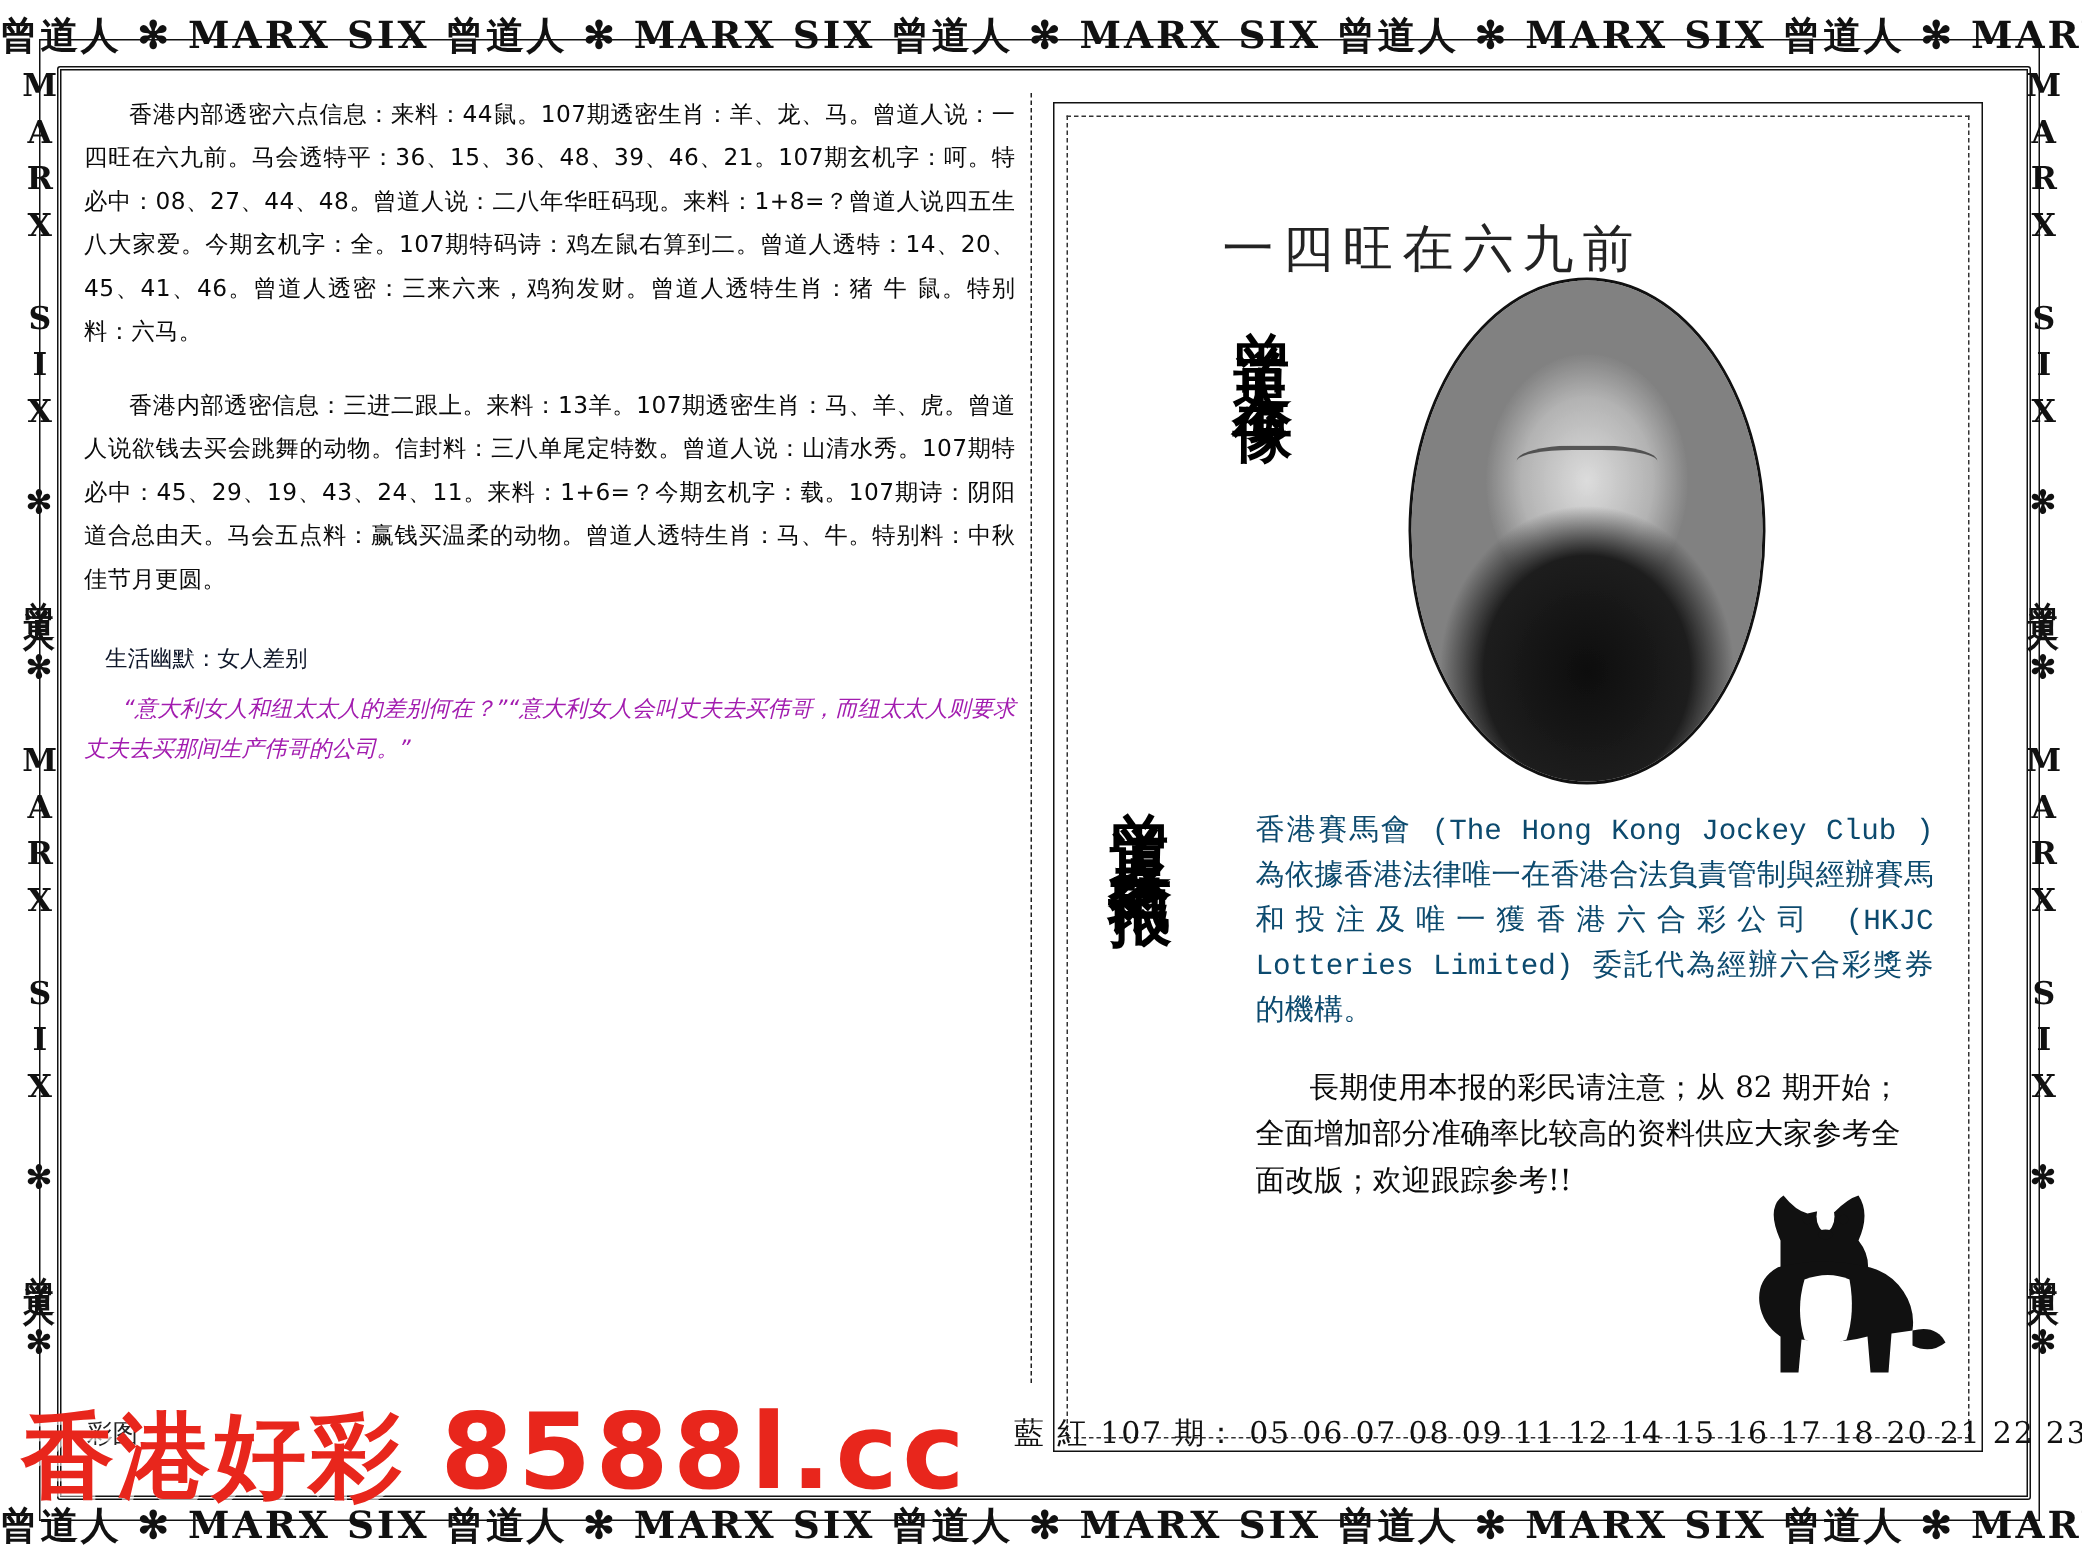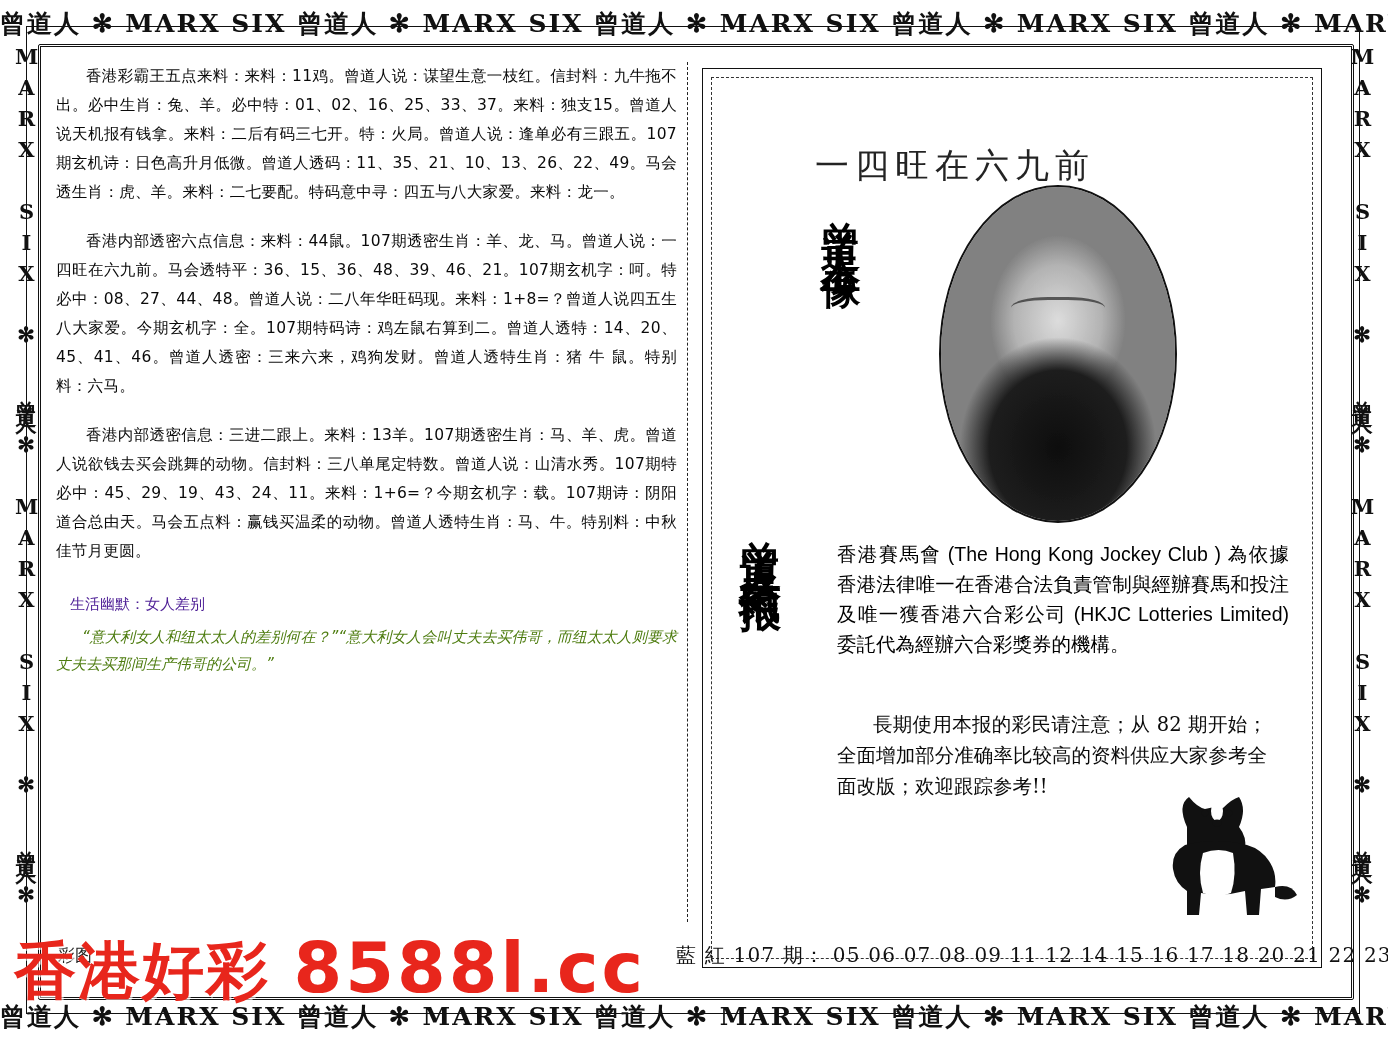--- a/index.html
+++ b/index.html
@@ -106,27 +106,27 @@
     text-align: justify;
     text-indent: 30px;
     margin-bottom: 20px;
     letter-spacing: 0.3px;
   }
   .joke-title {
     font-size: 15px;
     line-height: 24px;
     margin-top: 26px;
     margin-bottom: 8px;
-    color: #4c1d95;
+    color: #0f172a;
     text-indent: 14px;
   }
   .joke-body {
     font-size: 15px;
     line-height: 27px;
-    color: #4d7c0f;
+    color: #a21caf;
     font-style: italic;
     text-indent: 26px;
     text-align: justify;
   }
 
   
   .right-panel {
     position: absolute;
     left: 646px; top: 6px;
     width: 620px;
@@ -222,24 +222,24 @@
     width: 40%; height: 7%;
     border-top: 3px solid #3a3a3a;
     border-radius: 40%;
     opacity: .75;
   }
 
   .jockey-text {
     position: absolute;
     left: 134px; top: 470px;
     width: 452px;
-    font-family: Liberation Sans, sans-serif;
+    font-family: Liberation Mono, monospace;
     font-size: 19.5px;
     line-height: 30px;
-    color: #000000;
+    color: #0c4a6e;
     text-align: justify;
   }
   .notice-text {
     position: absolute;
     left: 134px; top: 640px;
     width: 430px;
     font-family: "DejaVu Serif", serif;
     font-size: 19.5px;
     line-height: 31px;
     color: #0a0a0a;
@@ -309,21 +309,20 @@
   <div class="border-strip border-right">
     <div class="vert-run">MARX SIX ✻ 曾道人 ✻ MARX SIX ✻ 曾道人 ✻</div>
   </div>
 
   <div class="frame-line frame-outer"></div>
   <div class="wave-line"></div>
 
   <div class="content">
 
     <div class="left-col">
-      <div class="para">香港彩霸王五点来料：来料：11鸡。曾道人说：谋望生意一枝红。信封料：九牛拖不出。必中生肖：兔、羊。必中特：01、02、16、25、33、37。来料：独支15。曾道人说天机报有钱拿。来料：二后有码三七开。特：火局。曾道人说：逢单必有三跟五。107期玄机诗：日色高升月低微。曾道人透码：11、35、21、10、13、26、22、49。马会透生肖：虎、羊。来料：二七要配。特码意中寻：四五与八大家爱。来料：龙一。</div>
       <div class="para">香港内部透密六点信息：来料：44鼠。107期透密生肖：羊、龙、马。曾道人说：一四旺在六九前。马会透特平：36、15、36、48、39、46、21。107期玄机字：呵。特必中：08、27、44、48。曾道人说：二八年华旺码现。来料：1+8=？曾道人说四五生八大家爱。今期玄机字：全。107期特码诗：鸡左鼠右算到二。曾道人透特：14、20、45、41、46。曾道人透密：三来六来，鸡狗发财。曾道人透特生肖：猪 牛 鼠。特别料：六马。</div>
       <div class="para">香港内部透密信息：三进二跟上。来料：13羊。107期透密生肖：马、羊、虎。曾道人说欲钱去买会跳舞的动物。信封料：三八单尾定特数。曾道人说：山清水秀。107期特必中：45、29、19、43、24、11。来料：1+6=？今期玄机字：载。107期诗：阴阳道合总由天。马会五点料：赢钱买温柔的动物。曾道人透特生肖：马、牛。特别料：中秋佳节月更圆。</div>
       <div class="joke-title">生活幽默：女人差别</div>
       <div class="joke-body">“意大利女人和纽太太人的差别何在？”“意大利女人会叫丈夫去买伟哥，而纽太太人则要求丈夫去买那间生产伟哥的公司。”</div>
     </div>
 
     <div class="right-panel">
       <div class="right-inner"></div>
 
 

